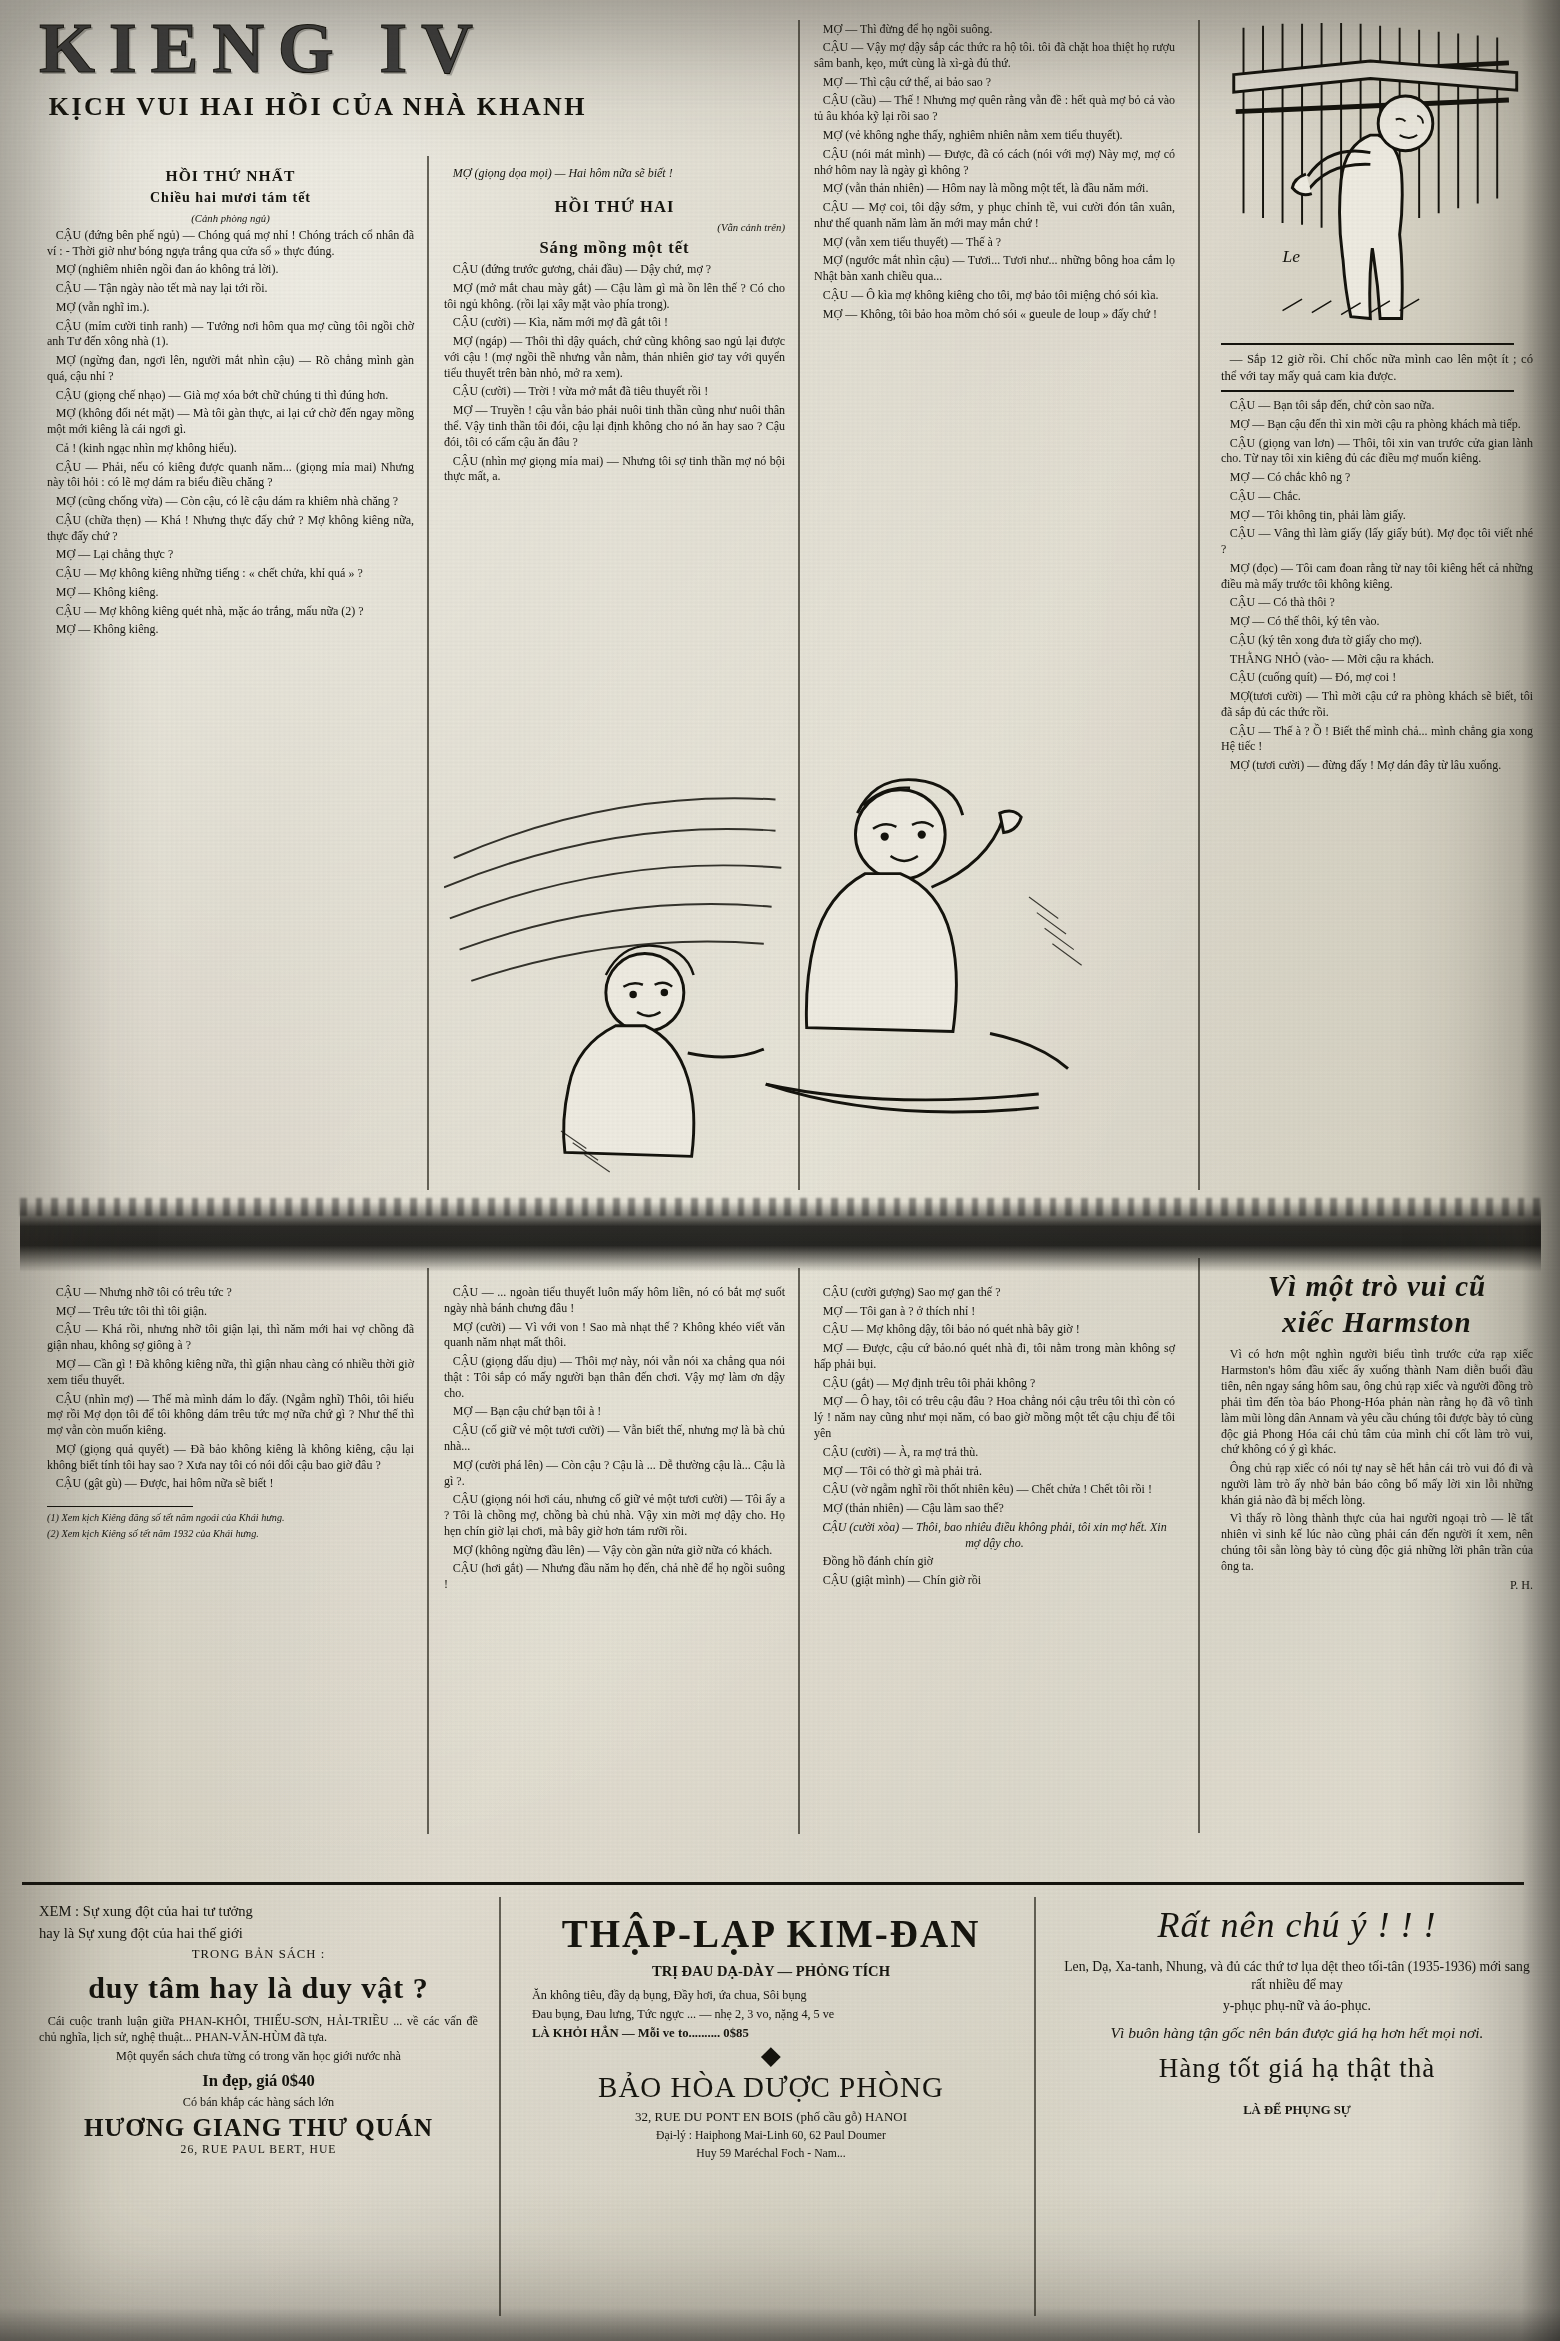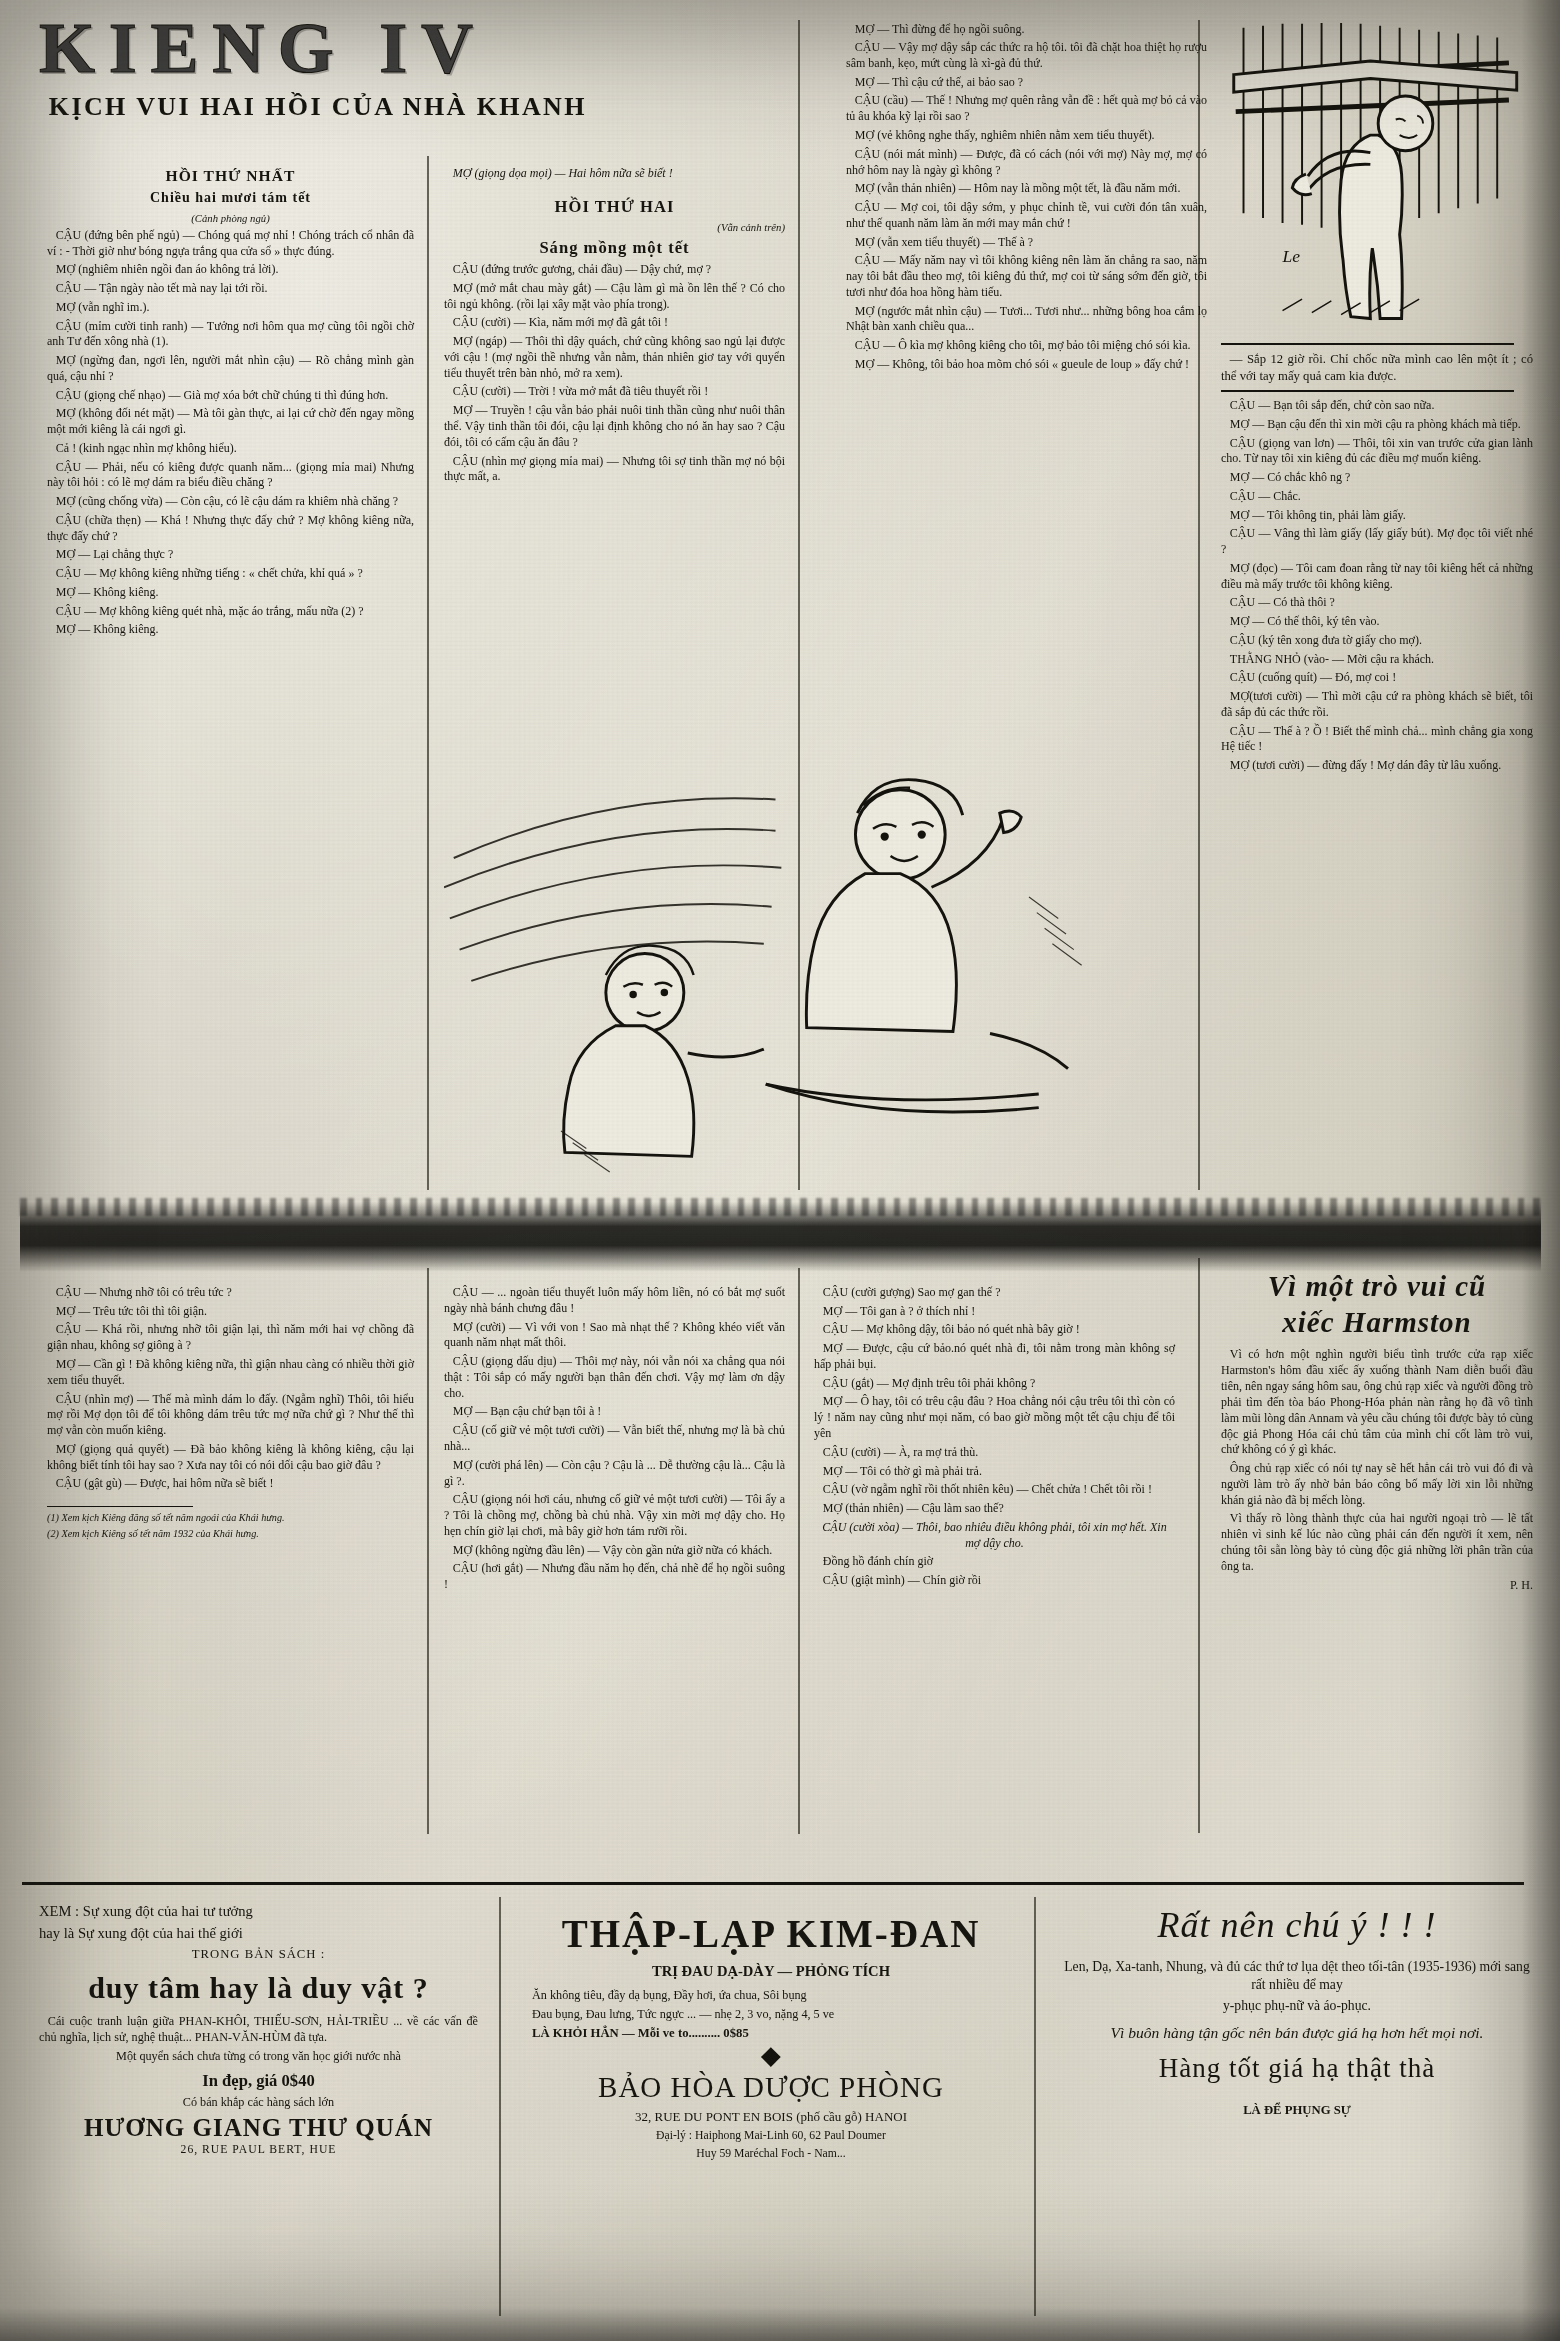--- a/index.html
+++ b/index.html
@@ -179,31 +179,30 @@
     <div class="p">MỢ (cười) — Vì với von ! Sao mà nhạt thế ? Không khéo viết văn quanh năm nhạt mất thôi.</div>
     <div class="p">CẬU (giọng dấu dịu) — Thôi mợ này, nói vẫn nói xa chẳng qua nói thật : Tôi sắp có mấy người bạn thân đến chơi. Vậy mợ làm ơn dậy cho.</div>
     <div class="p">MỢ — Bạn cậu chứ bạn tôi à !</div>
     <div class="p">CẬU (cố giữ vẻ một tươi cười) — Vẫn biết thế, nhưng mợ là bà chủ nhà...</div>
     <div class="p">MỢ (cười phá lên) — Còn cậu ? Cậu là ... Dễ thường cậu là... Cậu là gì ?.</div>
     <div class="p">CẬU (giọng nói hơi cáu, nhưng cố giữ vẻ một tươi cười) — Tôi ấy a ? Tôi là chồng mợ, chồng bà chủ nhà. Vậy xin mời mợ dậy cho. Họ hẹn chín giờ lại chơi, mà bây giờ hơn tám rưỡi rồi.</div>
     <div class="p">MỢ (không ngừng đầu lên) — Vậy còn gần nửa giờ nữa có khách.</div>
     <div class="p">CẬU (hơi gắt) — Nhưng đầu năm họ đến, chả nhẽ để họ ngồi suông !</div>
   </div>
 
-  <div class="col txt" style="left:814px;top:21.5px;width:361px;margin-left:32px;">
+  <div class="col txt" style="left:814px;top:21.5px;width:361px;">
     <div class="p">MỢ — Thì đừng để họ ngồi suông.</div>
     <div class="p">CẬU — Vậy mợ dậy sắp các thức ra hộ tôi. tôi đã chặt hoa thiệt họ rượu sâm banh, kẹo, mứt cùng là xì-gà đủ thứ.</div>
     <div class="p">MỢ — Thì cậu cứ thế, ai bảo sao ?</div>
     <div class="p">CẬU (cầu) — Thế ! Nhưng mợ quên rằng vẫn đề : hết quà mợ bỏ cả vào tủ âu khóa kỹ lại rồi sao ?</div>
     <div class="p">MỢ (vẻ không nghe thấy, nghiêm nhiên nằm xem tiểu thuyết).</div>
     <div class="p">CẬU (nói mát mình) — Được, đã có cách (nói với mợ) Này mợ, mợ có nhớ hôm nay là ngày gì không ?</div>
     <div class="p">MỢ (vẫn thản nhiên) — Hôm nay là mồng một tết, là đầu năm mới.</div>
     <div class="p">CẬU — Mợ coi, tôi dậy sớm, y phục chỉnh tề, vui cười đón tân xuân, như thế quanh năm làm ăn mới may mắn chứ !</div>
     <div class="p">MỢ (vẫn xem tiểu thuyết) — Thế à ?</div>
-    <div class="p">CẬU — Mấy năm nay vì tôi không kiêng nên làm ăn chẳng ra sao, năm nay tôi bắt đầu theo mợ, tôi kiêng đủ thứ, mợ coi từ sáng sớm đến giờ, tôi tươi như đóa hoa hồng hàm tiếu.</div>
     <div class="p">MỢ (ngước mắt nhìn cậu) — Tươi... Tươi như... những bông hoa cắm lọ Nhật bàn xanh chiều qua...</div>
     <div class="p">CẬU — Ô kìa mợ không kiêng cho tôi, mợ bảo tôi miệng chó sói kìa.</div>
     <div class="p">MỢ — Không, tôi bảo hoa mõm chó sói « gueule de loup » đấy chứ !</div>
   </div>
 
   <div class="col txt" style="left:814px;top:1285px;width:361px;">
     <div class="p">CẬU (cười gượng) Sao mợ gan thế ?</div>
     <div class="p">MỢ — Tôi gan à ? ở thích nhỉ !</div>
     <div class="p">CẬU — Mợ không dậy, tôi bảo nó quét nhà bây giờ !</div>
     <div class="p">MỢ — Được, cậu cứ bảo.nó quét nhà đi, tôi nằm trong màn không sợ hấp phải bụi.</div>

